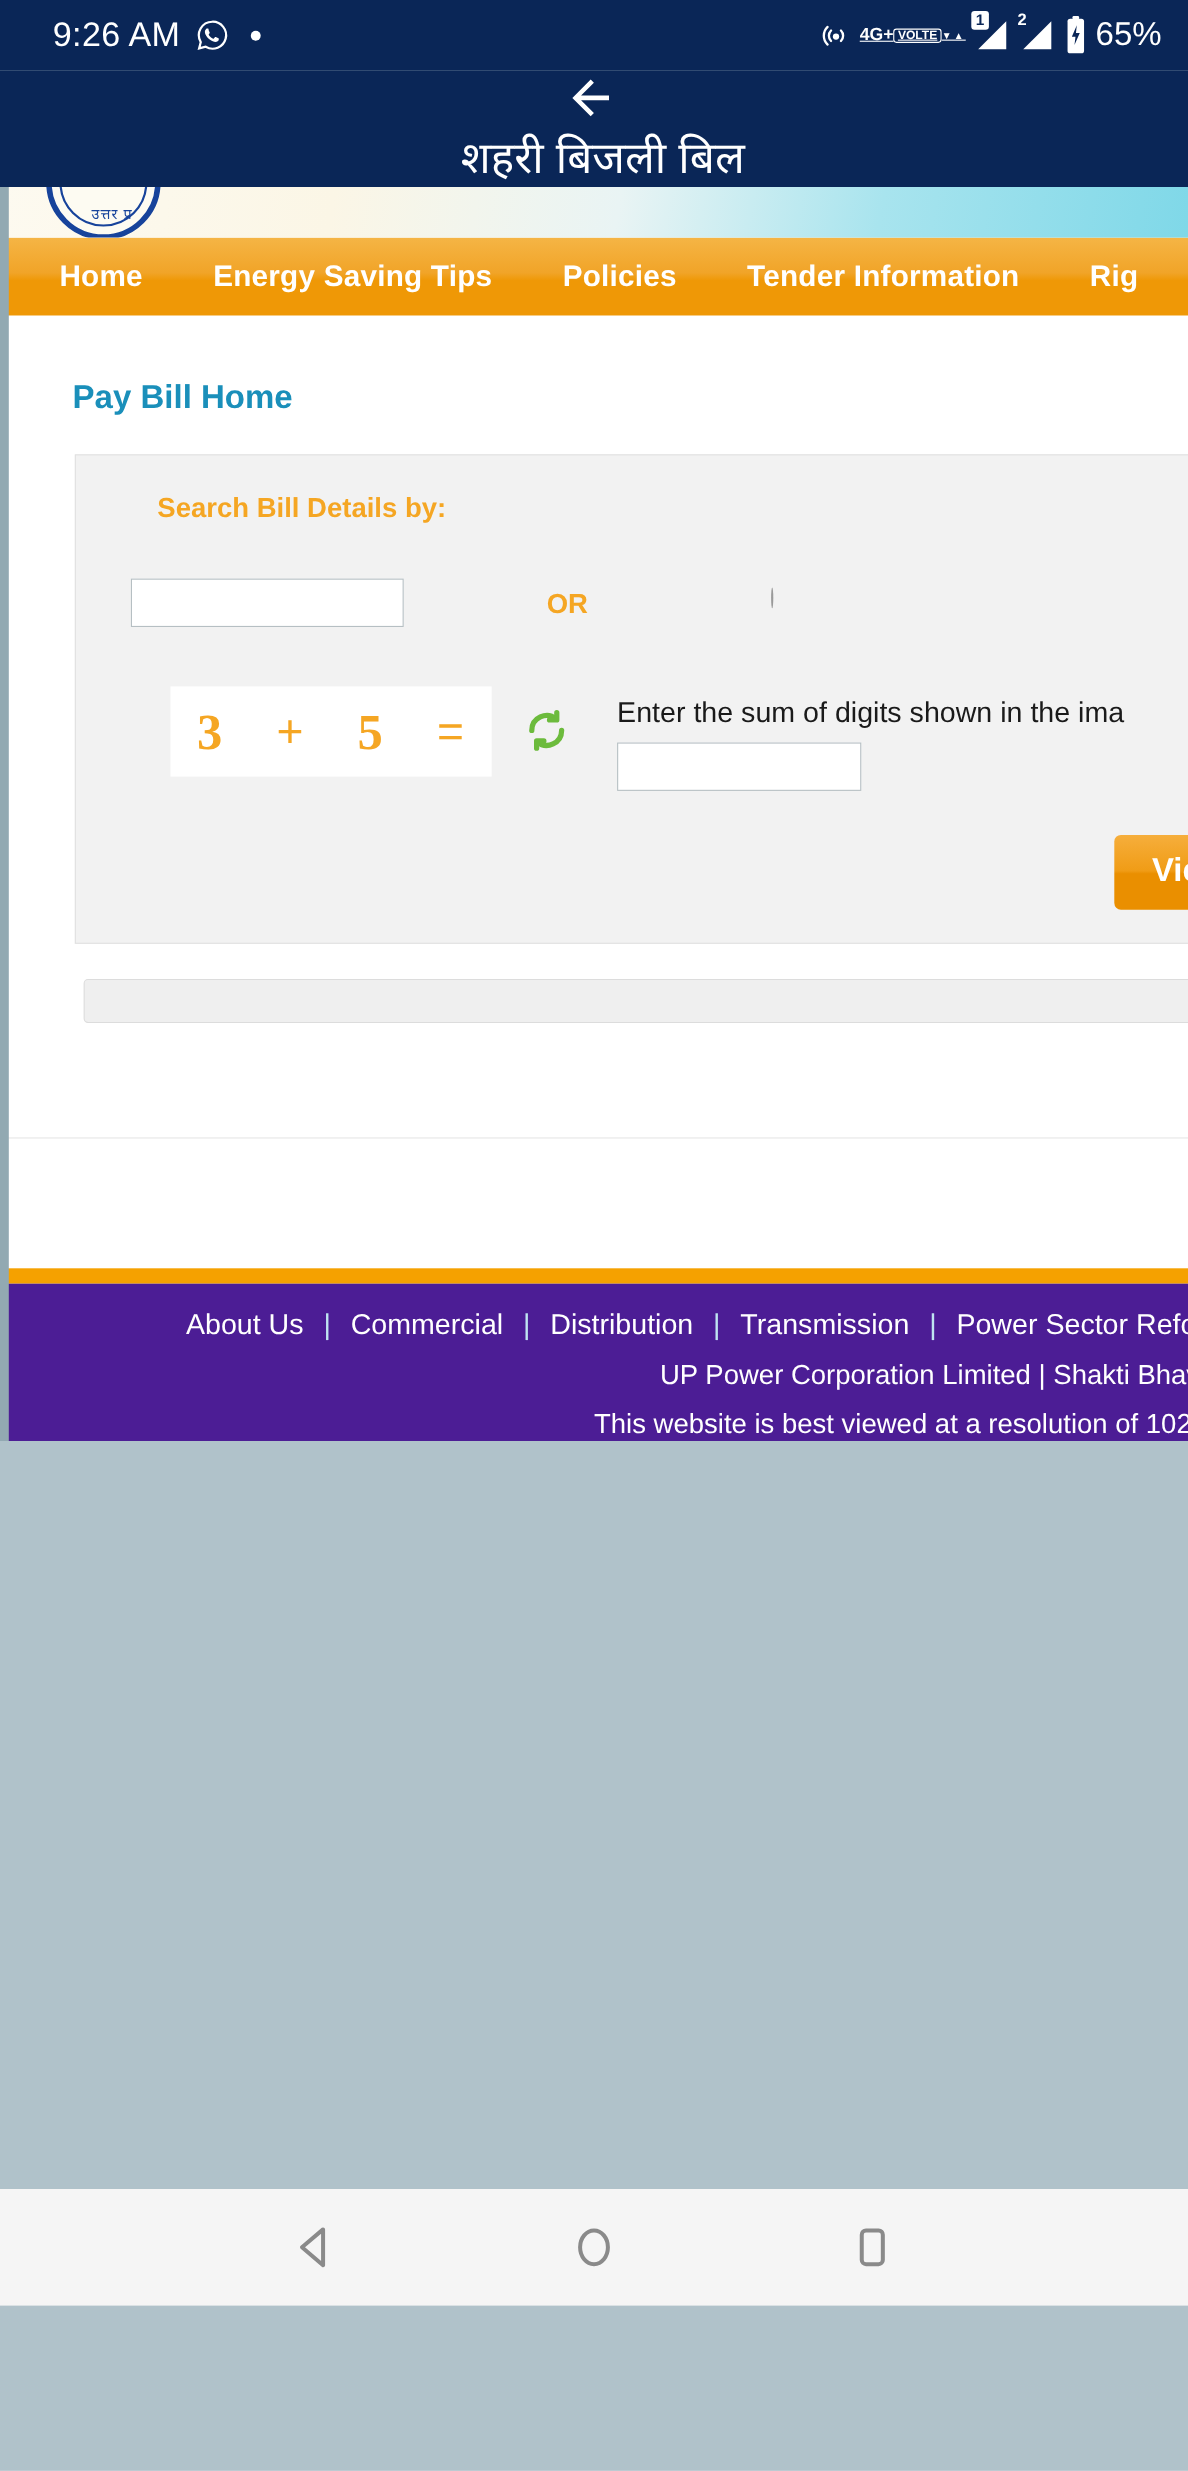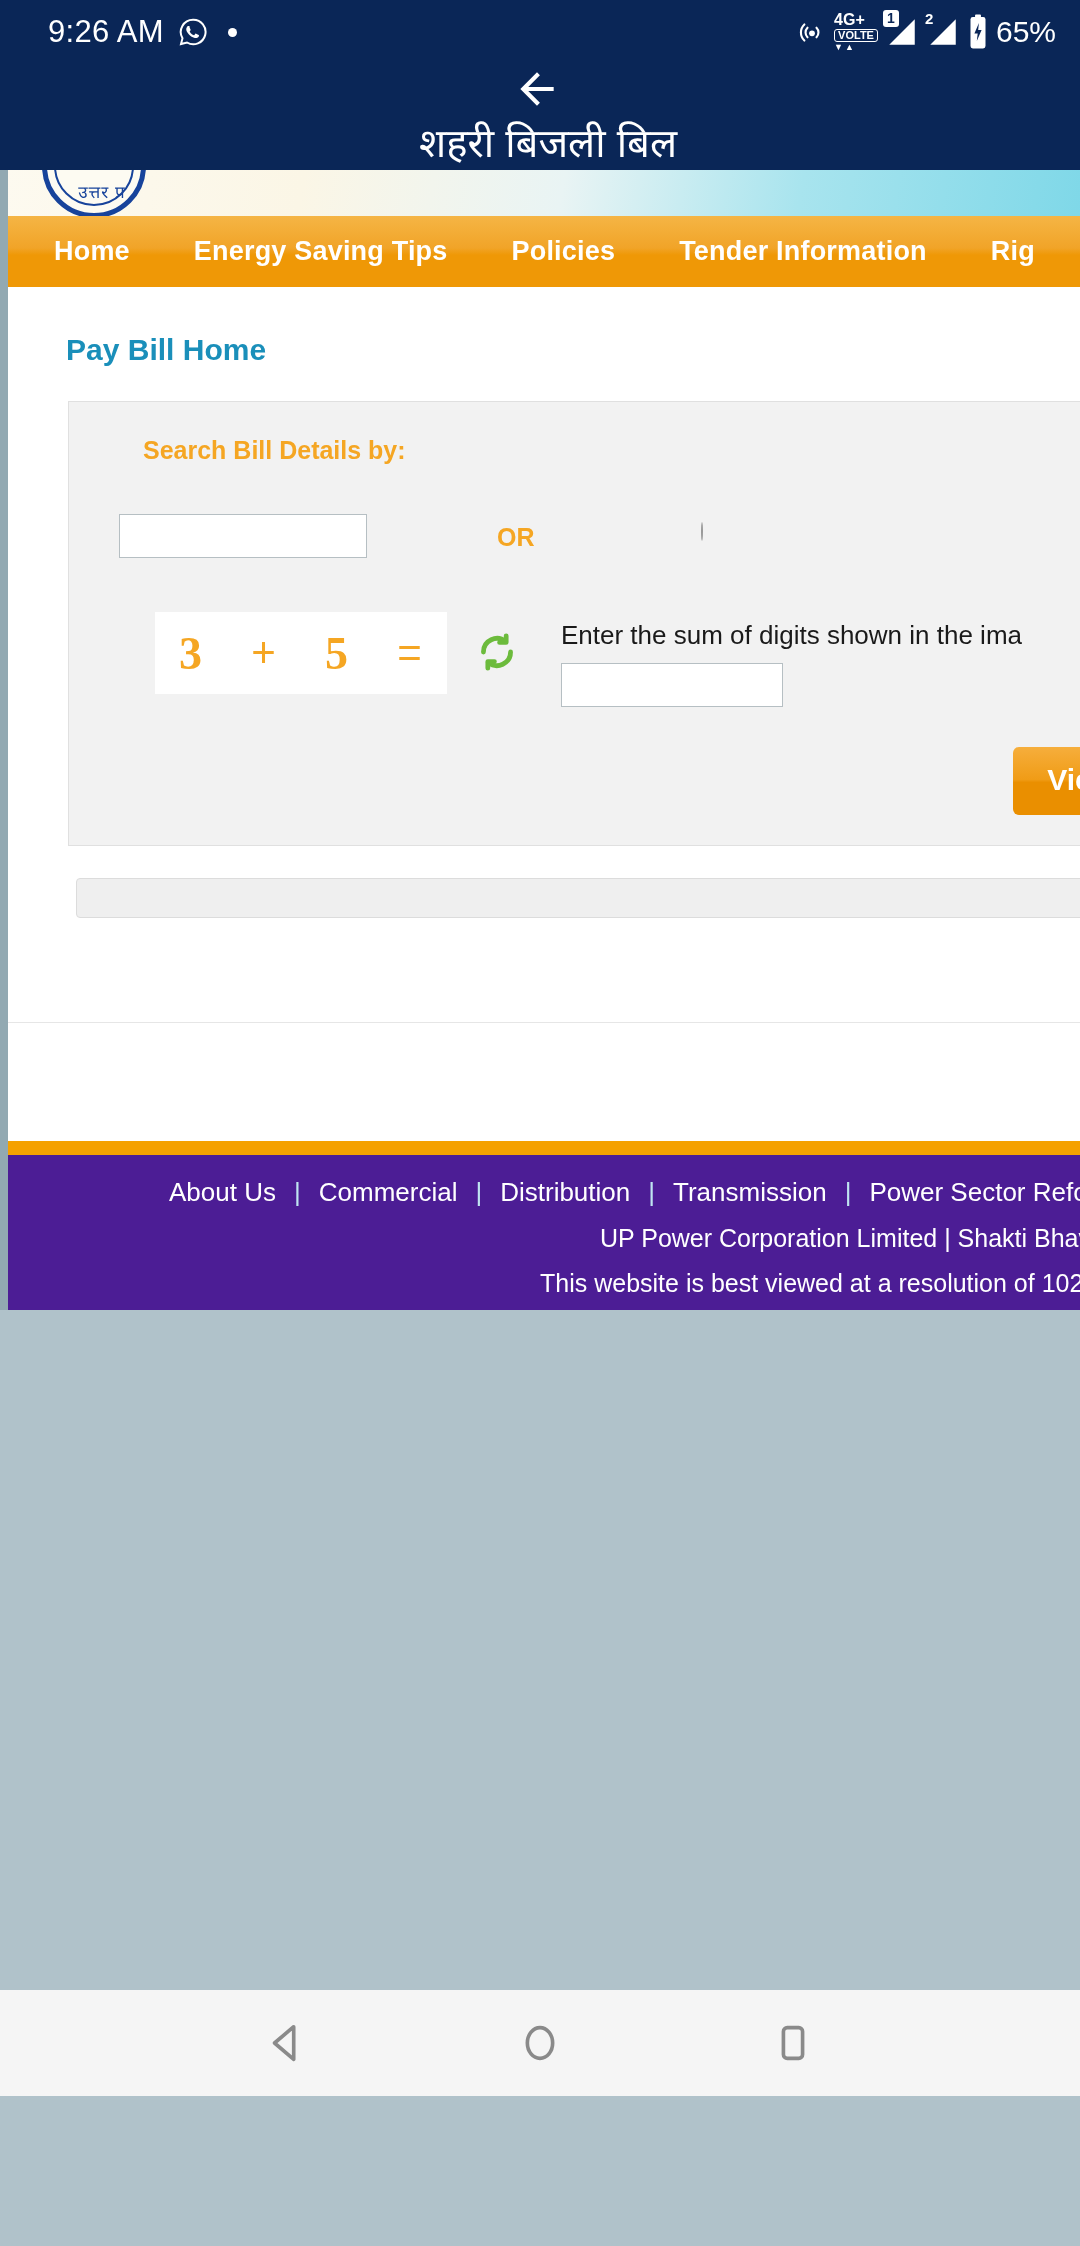--- a/index.html
+++ b/index.html
@@ -77,21 +77,21 @@
     border: 5px solid #17439b;
     background: #fdfbf2;
   }
   .banner .seal:after {
     content: "";
     position: absolute; left: 7px; top: 7px; right: 7px; bottom: 7px;
     border-radius: 50%; border: 2px solid #17439b;
   }
   .banner .seal-txt {
     position: absolute; left: 16px; right: 0; bottom: 10px;
-    text-align: center; font-size: 17px; color: #17439b;
+    text-align: center; font-size: 13px; color: #17439b;
     letter-spacing: 1px;
   }
 
   
   .navbar {
     height: 71px;
     background: linear-gradient(180deg,#f5b545 0%, #f1a428 45%, #ef9806 55%, #ef9806 100%);
     display: flex;
     align-items: center;
     padding-left: 22px;
@@ -100,21 +100,21 @@
   }
   .navbar .nav-item {
     color: #ffffff;
     font-size: 27px;
     font-weight: bold;
     padding: 0 32px;
     letter-spacing: 0.2px;
   }
 
   
-  .content { position: relative; background: #fff; padding: 0 0 0 0; }
+  .content { position: relative; background: #fff; padding: 12px 0 0 0; }
   .pagetitle {
     color: #1a8fba;
     font-size: 30px;
     font-weight: bold;
     padding: 46px 0 34px 66px;
   }
 
   .panel {
     margin-left: 68px;
     margin-right: -60px;
@@ -271,21 +271,21 @@
   </div>
   <div class="sb-right">
     <span>
       <svg width="30" height="30" viewBox="0 0 24 24">
         <circle cx="12" cy="13" r="2.3" fill="#fff"></circle>
         <path d="M8.4 8.6a5.4 5.4 0 0 0 0 7.6" fill="none" stroke="#fff" stroke-width="1.7" stroke-linecap="round"></path>
         <path d="M15.6 8.6a5.4 5.4 0 0 1 0 7.6" fill="none" stroke="#fff" stroke-width="1.7" stroke-linecap="round"></path>
         <path d="M5.9 6a8.8 8.8 0 0 0 0 12.8" fill="none" stroke="#fff" stroke-width="1.7" stroke-linecap="round"></path>
       </svg>
     </span>
-    <span style="display:flex;flex-direction:column;line-height:1;">
+    <span style="display:flex;flex-direction:row;align-items:center;line-height:1;text-decoration:underline;">
       <span style="font-size:16px;font-weight:bold;">4G+</span>
       <span style="font-size:11px;font-weight:bold;border:1.5px solid #fff;border-radius:3px;padding:0 3px;margin-top:1px;">VOLTE</span>
       <span style="font-size:9px;letter-spacing:2px;margin-top:1px;">▼▲</span>
     </span>
     <span style="position:relative;display:flex;align-items:flex-start;">
       <span style="position:absolute;left:-2px;top:-4px;background:#fff;color:#0a2657;font-size:14px;font-weight:bold;border-radius:3px;padding:0 4px;line-height:1.2;z-index:2;">1</span>
       <svg width="34" height="36" viewBox="0 0 24 24">
           <path fill="#fff" d="M21 3v18H3z"></path>
         </svg>
     </span>

